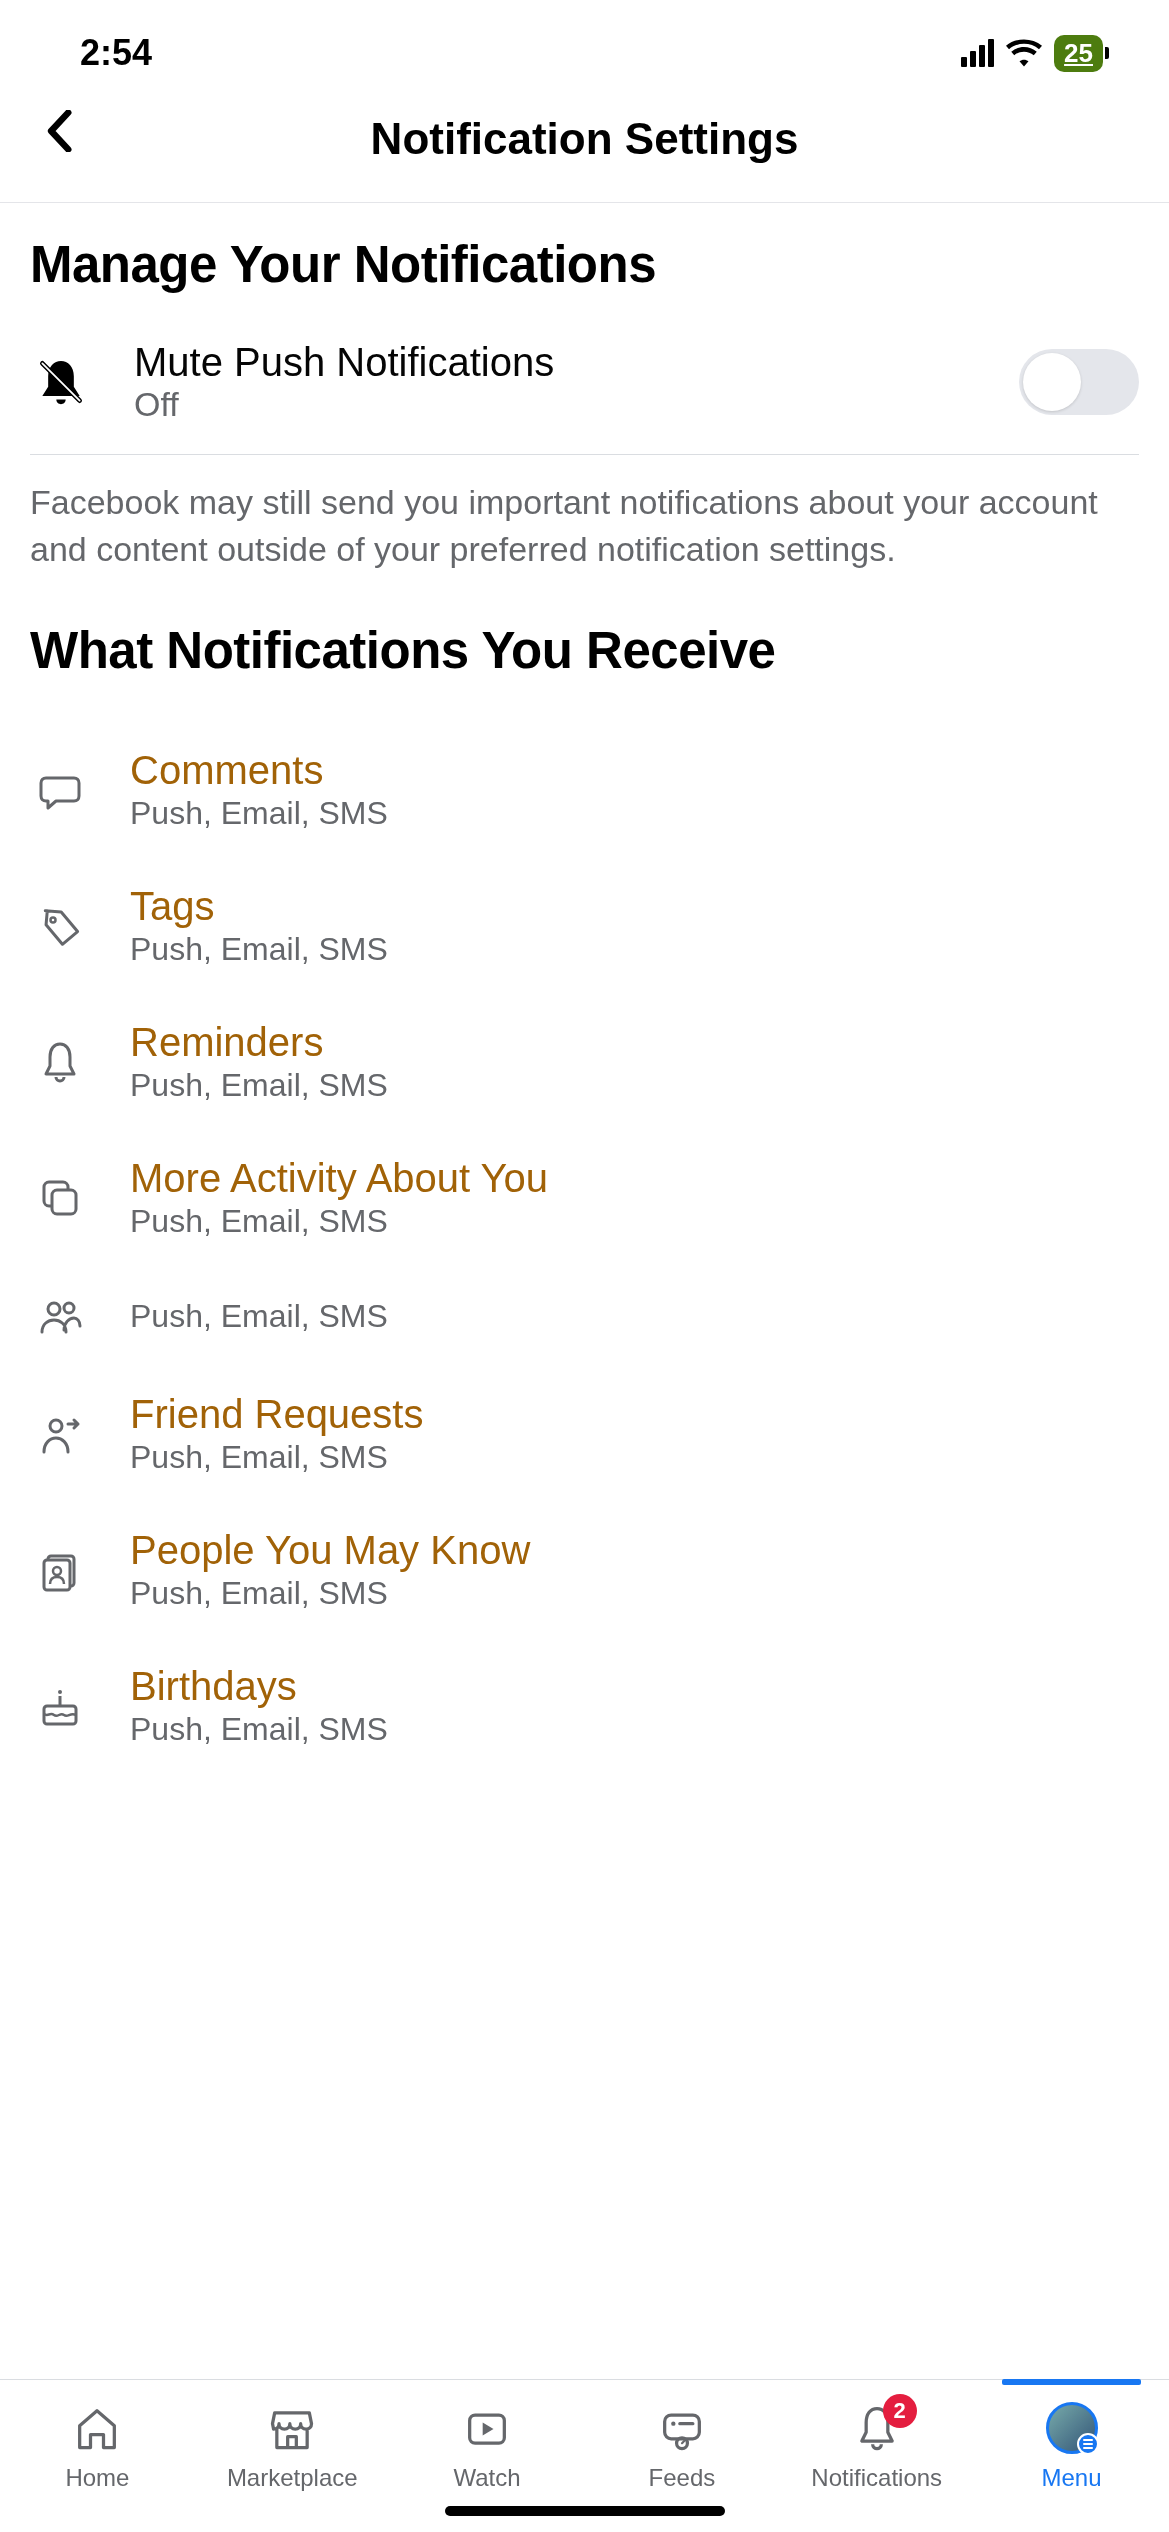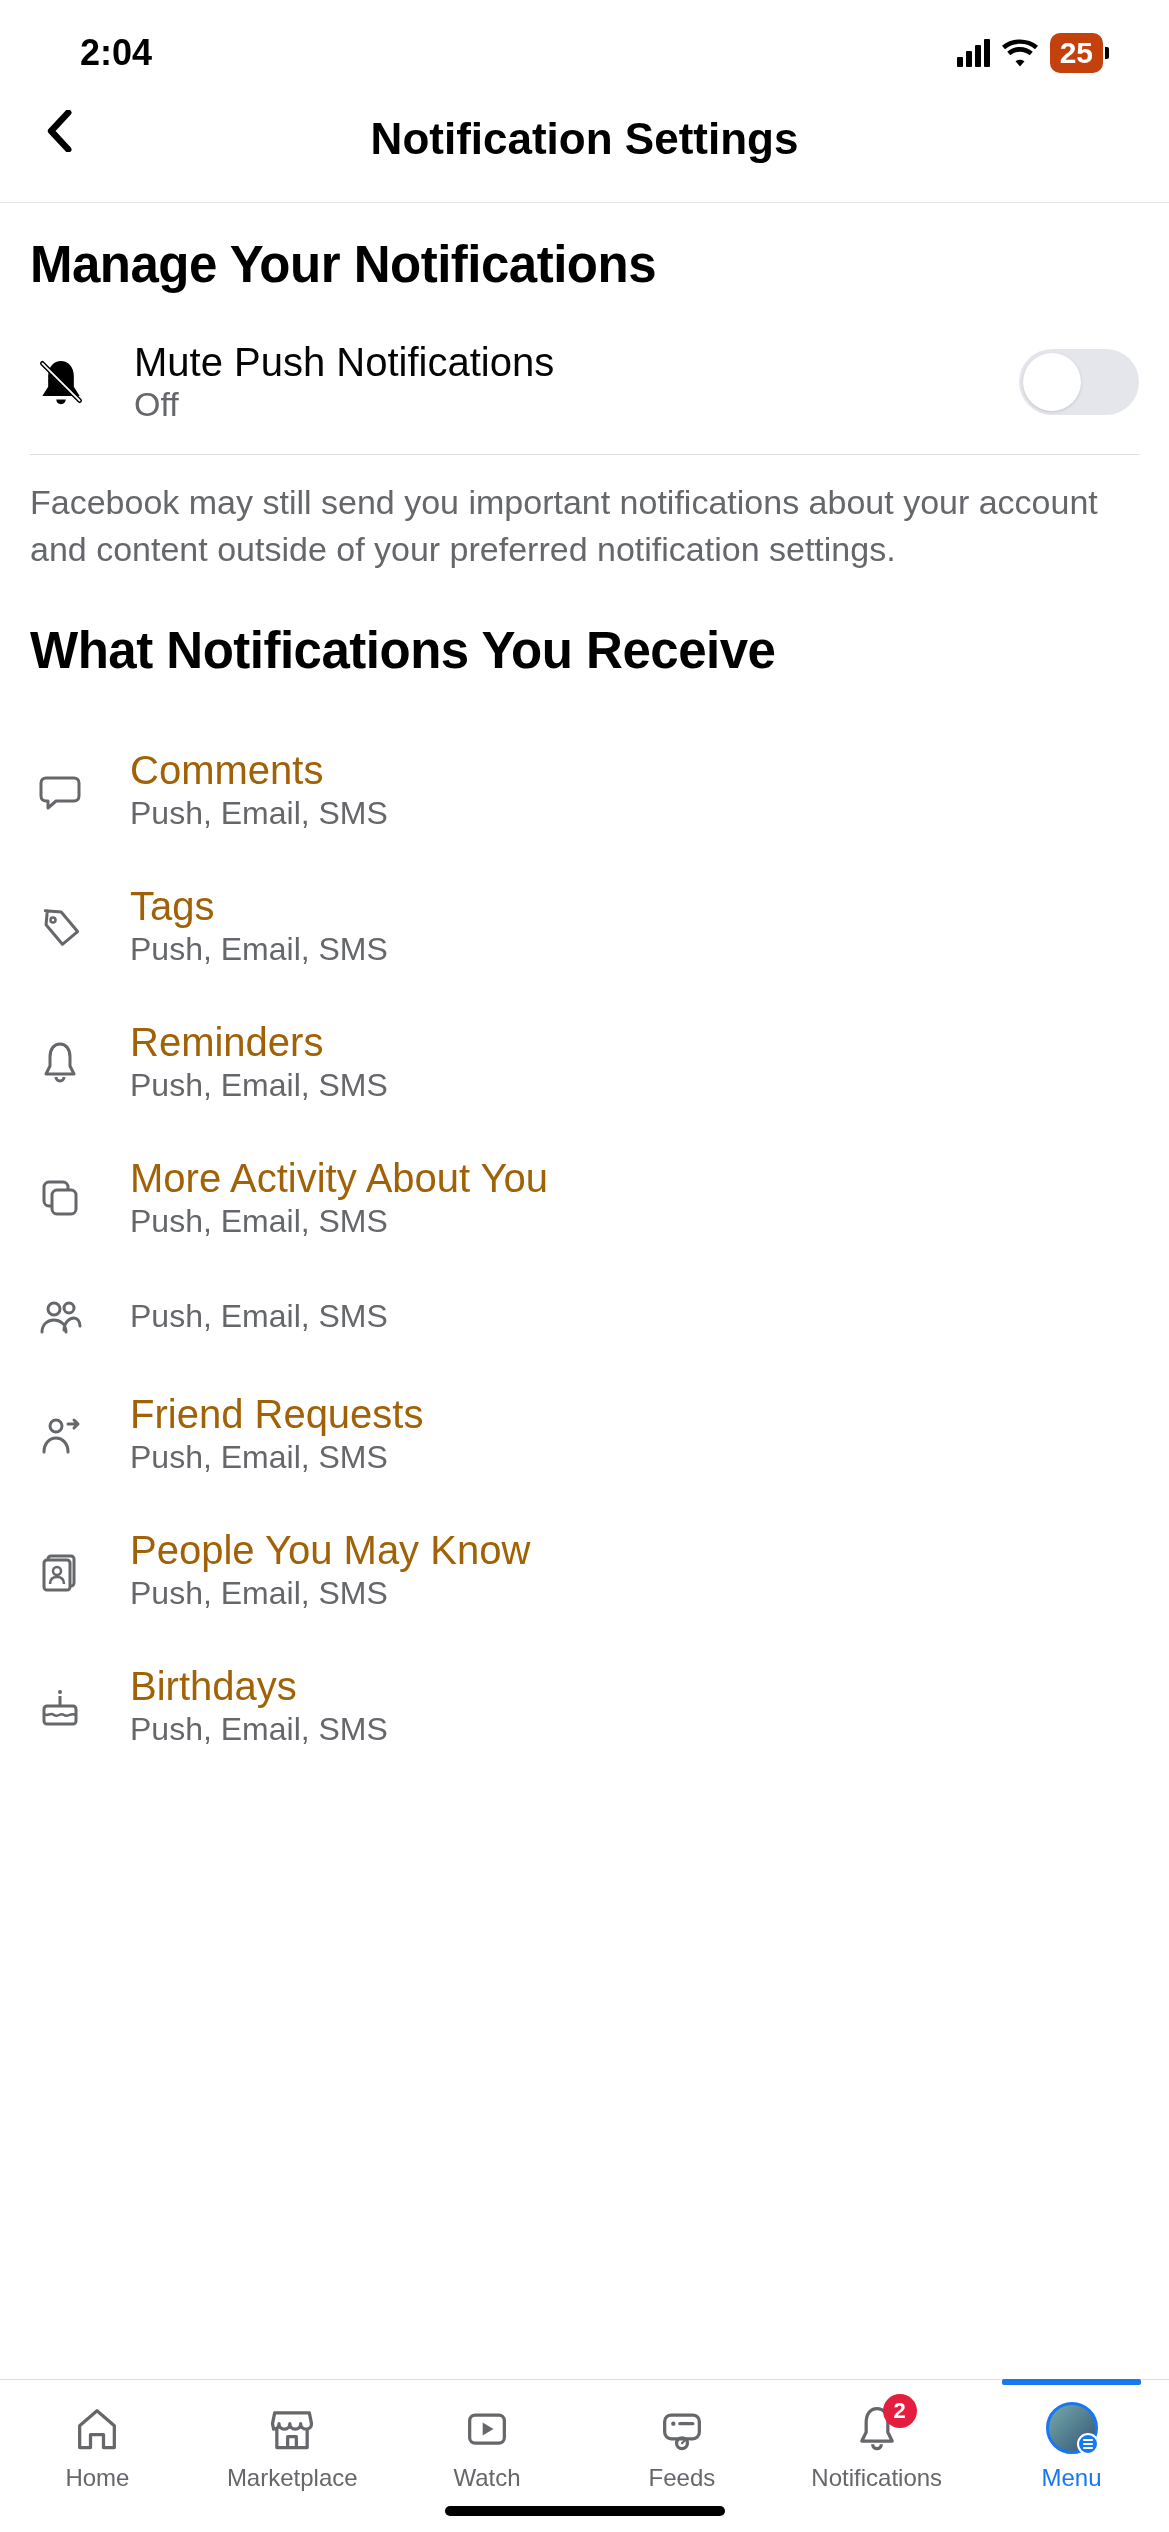--- a/index.html
+++ b/index.html
@@ -22,22 +22,22 @@
       font-size: 36px;
       font-weight: 600;
     }
     .status-right { display: flex; align-items: center; gap: 12px; }
     .signal-bars { display: inline-flex; align-items: flex-end; gap: 3px; }
     .bar { width: 6px; background: #000; border-radius: 1px; }
     .bar:nth-child(1){height:10px}.bar:nth-child(2){height:16px}.bar:nth-child(3){height:22px}.bar:nth-child(4){height:28px}
     .wifi-icon { width: 36px; height: 28px; }
     .battery {
       display: inline-flex; align-items: center;
-      background:#c2410c; color:#fff; border-radius:10px;
-      padding:3px 10px; font-size:30px; font-weight:700;
+      background:#4d7c0f; color:#fff; border-radius:10px;
+      padding:3px 10px; font-size:26px; font-weight:700;text-decoration:underline;
     }
     .battery-tip {
       width:4px; height:12px; background:#000; border-radius:0 2px 2px 0; margin-left:2px;
     }
 
     
     .header {
       display:flex; align-items:center; justify-content:center;
       position:relative; padding: 30px 0 38px 0;
       border-bottom:1px solid #e4e5e9;
@@ -124,21 +124,21 @@
       position:absolute; bottom:16px; left:50%; transform:translateX(-50%);
       width:280px; height:10px; background:#000; border-radius:10px;
     }
 
     svg { display:block; }
   </style>
 </head>
 <body>
 
 <div class="status-bar">
-  <div>2:04</div>
+  <div>2:54</div>
   <div class="status-right">
     <span class="signal-bars">
       <span class="bar"></span>
         <span class="bar"></span>
         <span class="bar"></span>
         <span class="bar"></span>
     </span>
     <svg class="wifi-icon" viewBox="0 0 24 18">
       <path d="M12 18 L15 14.5 C13.3 13.1 10.7 13.1 9 14.5 Z M5.5 10.5 C9.1 7.3 14.9 7.3 18.5 10.5 L20.5 8.2 C15.8 3.9 8.2 3.9 3.5 8.2 Z M0 4.2 C6.6 -1.4 17.4 -1.4 24 4.2 L22 6.5 C16.5 1.7 7.5 1.7 2 6.5 Z" fill="#000"></path>
     </svg>

